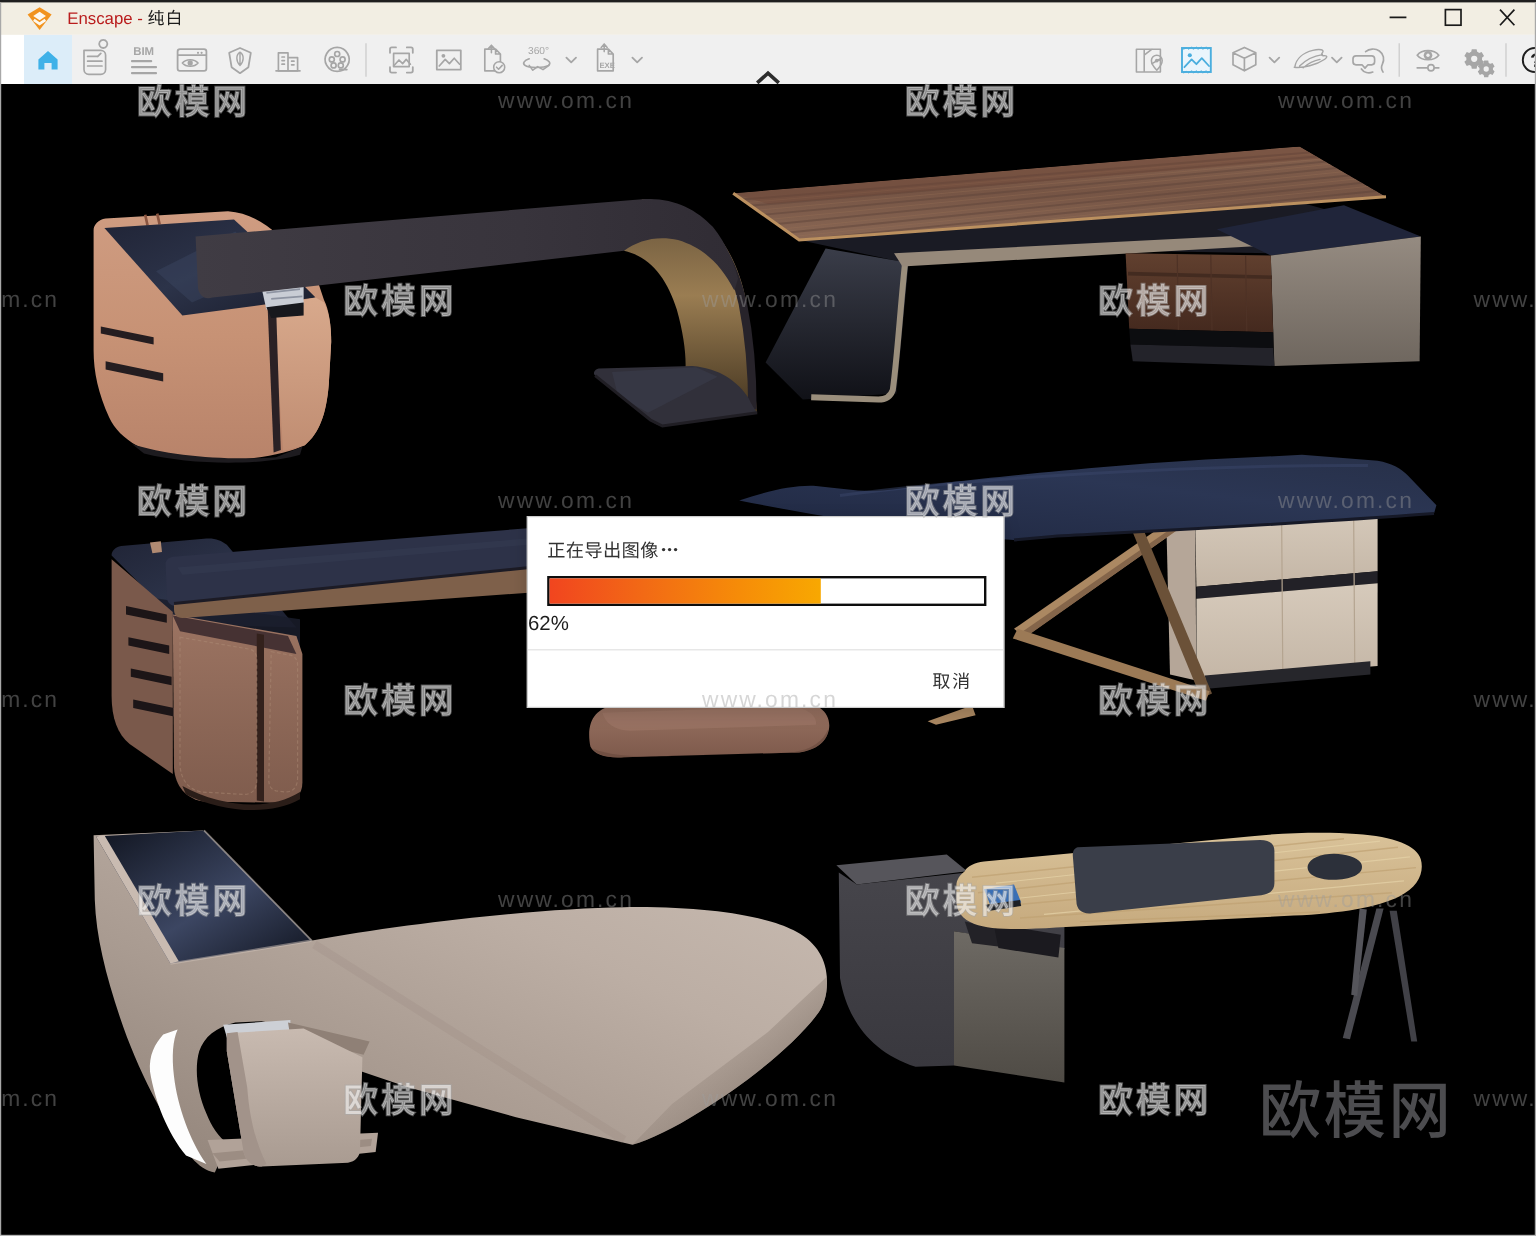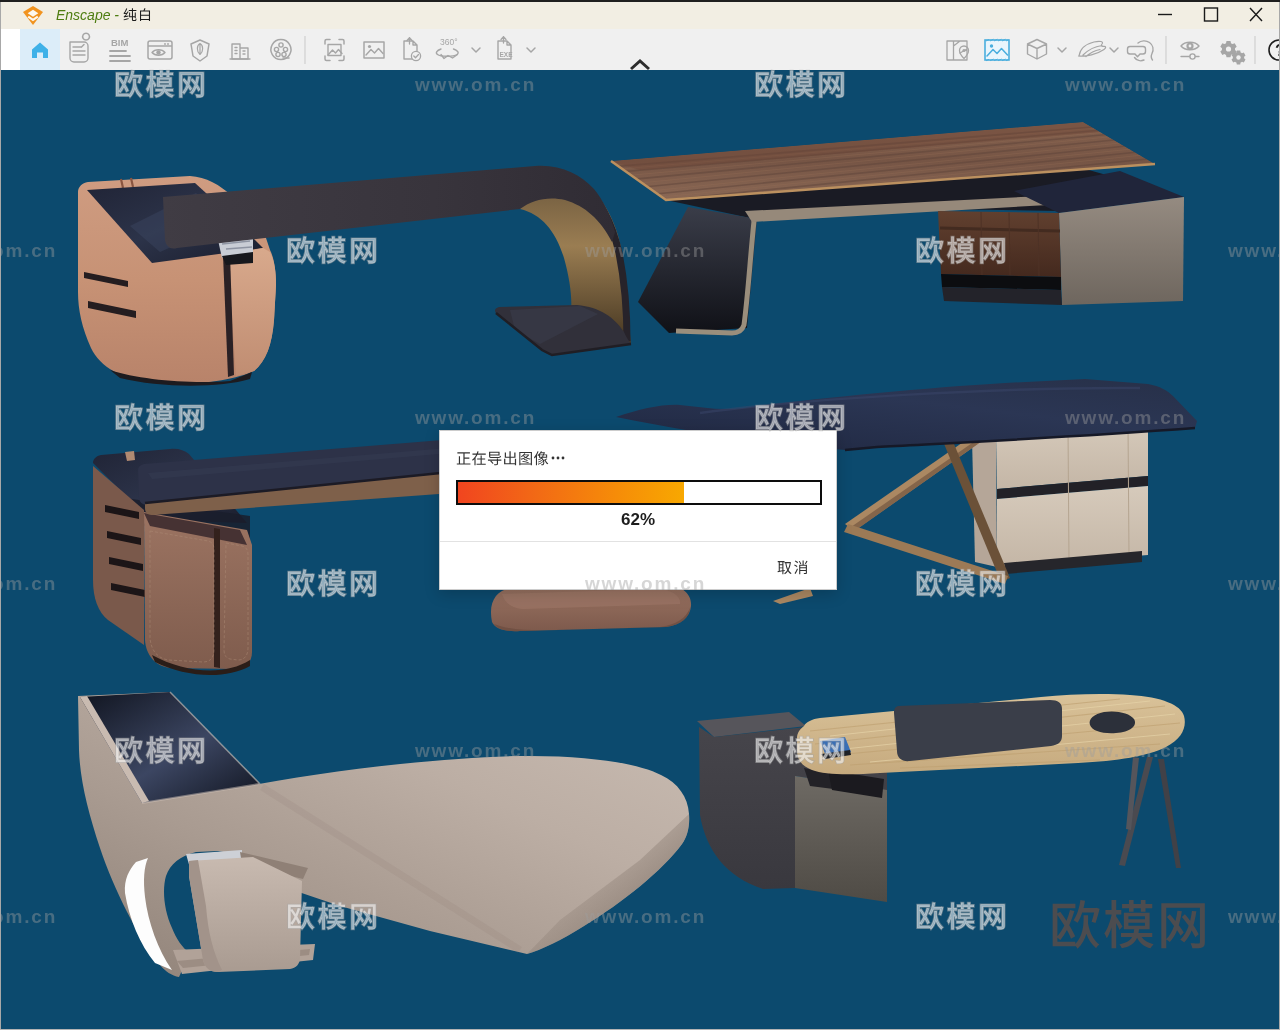--- a/index.html
+++ b/index.html
@@ -1,39 +1,39 @@
 <!DOCTYPE html>
 <html><head>
 <meta charset="utf-8">
 <style>
 * { margin:0; padding:0; box-sizing:border-box; }
 html,body { width:1280px; height:1030px; overflow:hidden; background:#fff;
   font-family:"Liberation Sans", sans-serif; }
 #win { position:absolute; left:0; top:0; width:1280px; height:1030px; }
 .edge { position:absolute; z-index:60; background:#a8a8a8; }
 #titlebar { position:absolute; left:0; top:0; width:1280px; height:29px; background:#f2eee3; }
-#titlebar .title { position:absolute; left:56px; top:7px; font-size:14px; color:#4d7c0f;font-style:italic; }
+#titlebar .title { position:absolute; left:56px; top:7px; font-size:14px; color:#b91c1c; }
 #logo { position:absolute; left:21px; top:4px; width:24px; height:22px; }
 .wbtn { position:absolute; top:0; width:16px; height:28px; }
 #toolbar { position:absolute; left:0; top:29px; width:1280px; height:41px; background:#f0f0f0;margin-left:20px; }
-#canvas { position:absolute; left:0; top:70px; width:1280px; height:960px; background:#0c4a6e;font-weight:bold; }
+#canvas { position:absolute; left:0; top:70px; width:1280px; height:960px; background:#000000; }
 #scene { position:absolute; left:0; top:0; }
 .wm { position:absolute; z-index:30; }
 .wmen { font-size:19px; color:rgba(158,158,158,0.42); letter-spacing:1.8px; white-space:nowrap; }
 svg.wmzh path { fill:rgba(255,255,255,0.55); stroke:rgba(168,168,168,0.5); stroke-width:55; paint-order:stroke; }
 #biglogo path { fill:#4c4c4f; }
 #dialog { position:absolute; z-index:20; left:439px; top:360px; width:398px; height:160px;
   background:#fff; border:1px solid #cccccc; box-shadow:0 4px 14px rgba(0,0,0,0.18); }
 #dlgtitle { position:absolute; left:16px; top:16px; }
 #dlgtitle path, #dcancel path { fill:#333; }
 #pbar { position:absolute; left:16px; top:49px; width:366px; height:25px;
   border:2px solid #0d0d0d; background:#fff; }
 #pfill { position:absolute; left:0; top:0; width:226px; height:100%;
   background:linear-gradient(90deg,#f1451f 0%,#f26a15 35%,#f68c08 70%,#f8a801 100%); }
-#ppct { position:absolute; left:0; top:79px; width:100%; text-align:center;
+#ppct { position:absolute; left:0; top:79px; width:100%; text-align:left;
   font-size:17px; color:#1d1d1d; }
 #dsep { position:absolute; left:0; top:110px; width:100%; height:1px; background:#e2e2e2; }
 #dcancel { position:absolute; left:337px; top:125px; }
 </style>
 </head>
 <body>
 <div id="win">
   <div id="titlebar">
     <svg id="logo" viewBox="0 0 24 22">
       <path d="M2 8 L12 2 L22 8 L12 21 Z" fill="#f1931f"></path>

